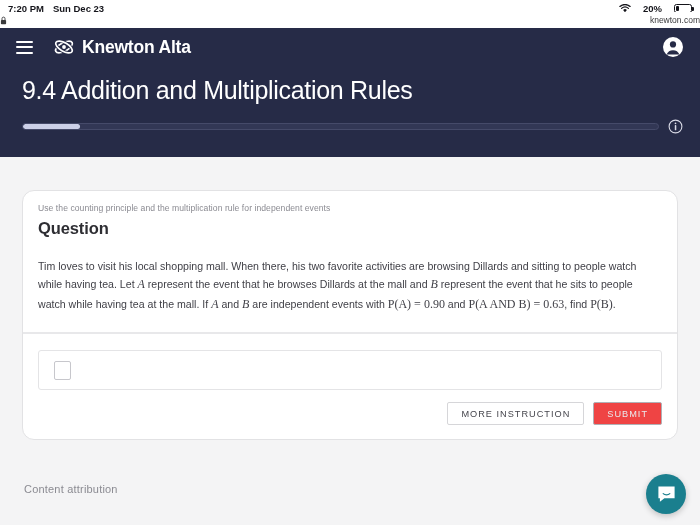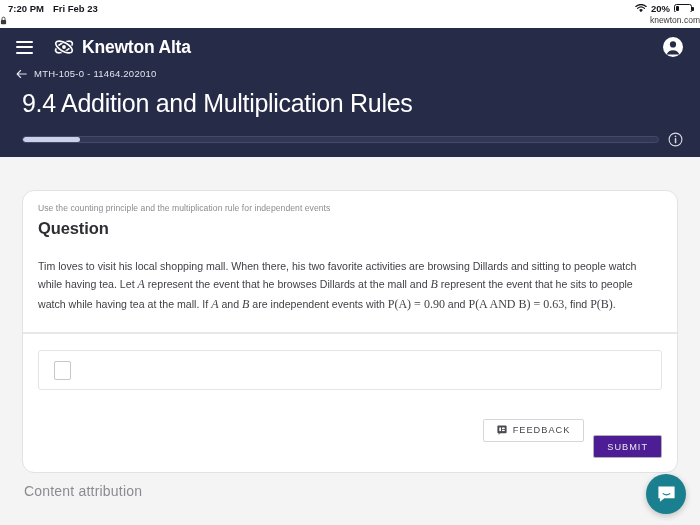--- a/index.html
+++ b/index.html
@@ -34,21 +34,21 @@
     box-sizing: border-box;
     font-size: 9.5px;
     font-weight: bold;
     color: #14141a;
   }
   .sb-left { display: flex; align-items: flex-start; gap: 9px; }
   .sb-right {
     margin-left: auto;
     display: flex;
     align-items: center;
-    gap: 4px;
+    gap: 12px;
   }
   .wifi-icon { display: block; }
   .battery {
     position: relative;
     width: 18px;
     height: 9px;
     border: 1px solid #14141a;
     border-radius: 2.5px;
     box-sizing: border-box;
   }
@@ -269,34 +269,33 @@
     align-items: center;
     gap: 6px;
     font-size: 9.2px;
     letter-spacing: 1px;
     color: #45454c;
     cursor: pointer;
     box-sizing: border-box;
     font-family: "Liberation Sans", sans-serif;
   }
   .btn-submit {
-    background: #4c1d95;
+    background: #ef4444;
     border-color: #b0b0b5;
     color: #e9e9ec;
     cursor: default;
-    margin-top: 33px;
   }
   .feedback-icon { display: block; }
 
   .attribution {
     position: absolute;
     top: 483px;
     left: 24px;
     color: #8b8b92;
-    font-size: 14px;
+    font-size: 11px;
     letter-spacing: 0.2px;
     cursor: pointer;
   }
 
   
   .chat-bubble {
     position: absolute;
     right: 14px;
     bottom: 11px;
     width: 40px;
@@ -311,21 +310,21 @@
   }
 </style>
 </head>
 <body>
 
 <div class="screen">
 
   <div class="statusbar">
     <div class="sb-left">
       <span>7:20 PM</span>
-      <span>Fri Feb 23</span>
+      <span>Sun Dec 23</span>
     </div>
     <div class="sb-right">
       <svg class="wifi-icon" width="12" height="9" viewBox="0 0 12 9">
         <path d="M6 8.2 L4.1 5.9 a3 3 0 0 1 3.8 0 Z" fill="#14141a"></path>
         <path d="M2.55 4.35 a5.3 5.3 0 0 1 6.9 0" stroke="#14141a" stroke-width="1.25" fill="none" stroke-linecap="round"></path>
         <path d="M0.85 2.4 a8 8 0 0 1 10.3 0" stroke="#14141a" stroke-width="1.25" fill="none" stroke-linecap="round"></path>
       </svg>
       <span>20%</span>
       <span class="battery">
         <span class="battery-fill"></span>
@@ -361,26 +360,20 @@
         <span class="brand-name">Knewton Alta</span>
       </div>
 
       <svg class="avatar-btn" width="22" height="22" viewBox="0 0 22 22">
         <circle cx="11" cy="11" r="10" fill="#ffffff"></circle>
         <circle cx="11" cy="8.4" r="3.1" fill="#262b47"></circle>
         <path d="M4.6 18.6 a6.9 6.9 0 0 1 12.8 0 Z" fill="#262b47"></path>
       </svg>
     </div>
 
-    <div class="breadcrumb">
-      <svg width="11" height="10" viewBox="0 0 11 10">
-        <path d="M10.2 5 H1.3 M4.6 1.5 L1.1 5 L4.6 8.5" stroke="#e3e4ec" stroke-width="1.1" fill="none" stroke-linecap="round" stroke-linejoin="round"></path>
-      </svg>
-      <span class="breadcrumb-text">MTH-105-0 - 11464.202010</span>
-    </div>
 
     <div class="page-title">9.4 Addition and Multiplication Rules</div>
 
     <div class="progress-row">
       <div class="progress-track">
         <div class="progress-fill" id="progressFill" style="width: 9%;"></div>
       </div>
       <svg class="info-icon" width="15" height="15" viewBox="0 0 15 15">
         <circle cx="7.5" cy="7.5" r="6.4" fill="none" stroke="#d9dae6" stroke-width="1.1"></circle>
         <circle cx="7.5" cy="4.3" r="0.85" fill="#d9dae6"></circle>
@@ -406,28 +399,21 @@
     <div class="divider"></div>
 
     <div class="answer-zone">
       <div class="answer-box">
         <span class="math-placeholder"></span>
       </div>
     </div>
 
     <div class="actions">
       <div class="btn">
-        <svg class="feedback-icon" width="10" height="10" viewBox="0 0 10 10">
-          <rect x="0.4" y="0.6" width="9.2" height="7.6" rx="1" fill="#4a4a51"></rect>
-          <rect x="2.3" y="2.5" width="1.7" height="3.6" fill="#ffffff"></rect>
-          <rect x="5" y="2.5" width="2.7" height="1.5" fill="#ffffff"></rect>
-          <rect x="5" y="4.8" width="2.7" height="1.3" fill="#ffffff"></rect>
-          <path d="M1.6 8.2 L3.4 8.2 L1.6 9.8 Z" fill="#4a4a51"></path>
-        </svg>
-        <span>FEEDBACK</span>
+        <span>MORE INSTRUCTION</span>
       </div>
       <div class="btn btn-submit">
         <span>SUBMIT</span>
       </div>
     </div>
   </div>
 
   <div class="attribution">Content attribution</div>
 
   <div class="chat-bubble">

